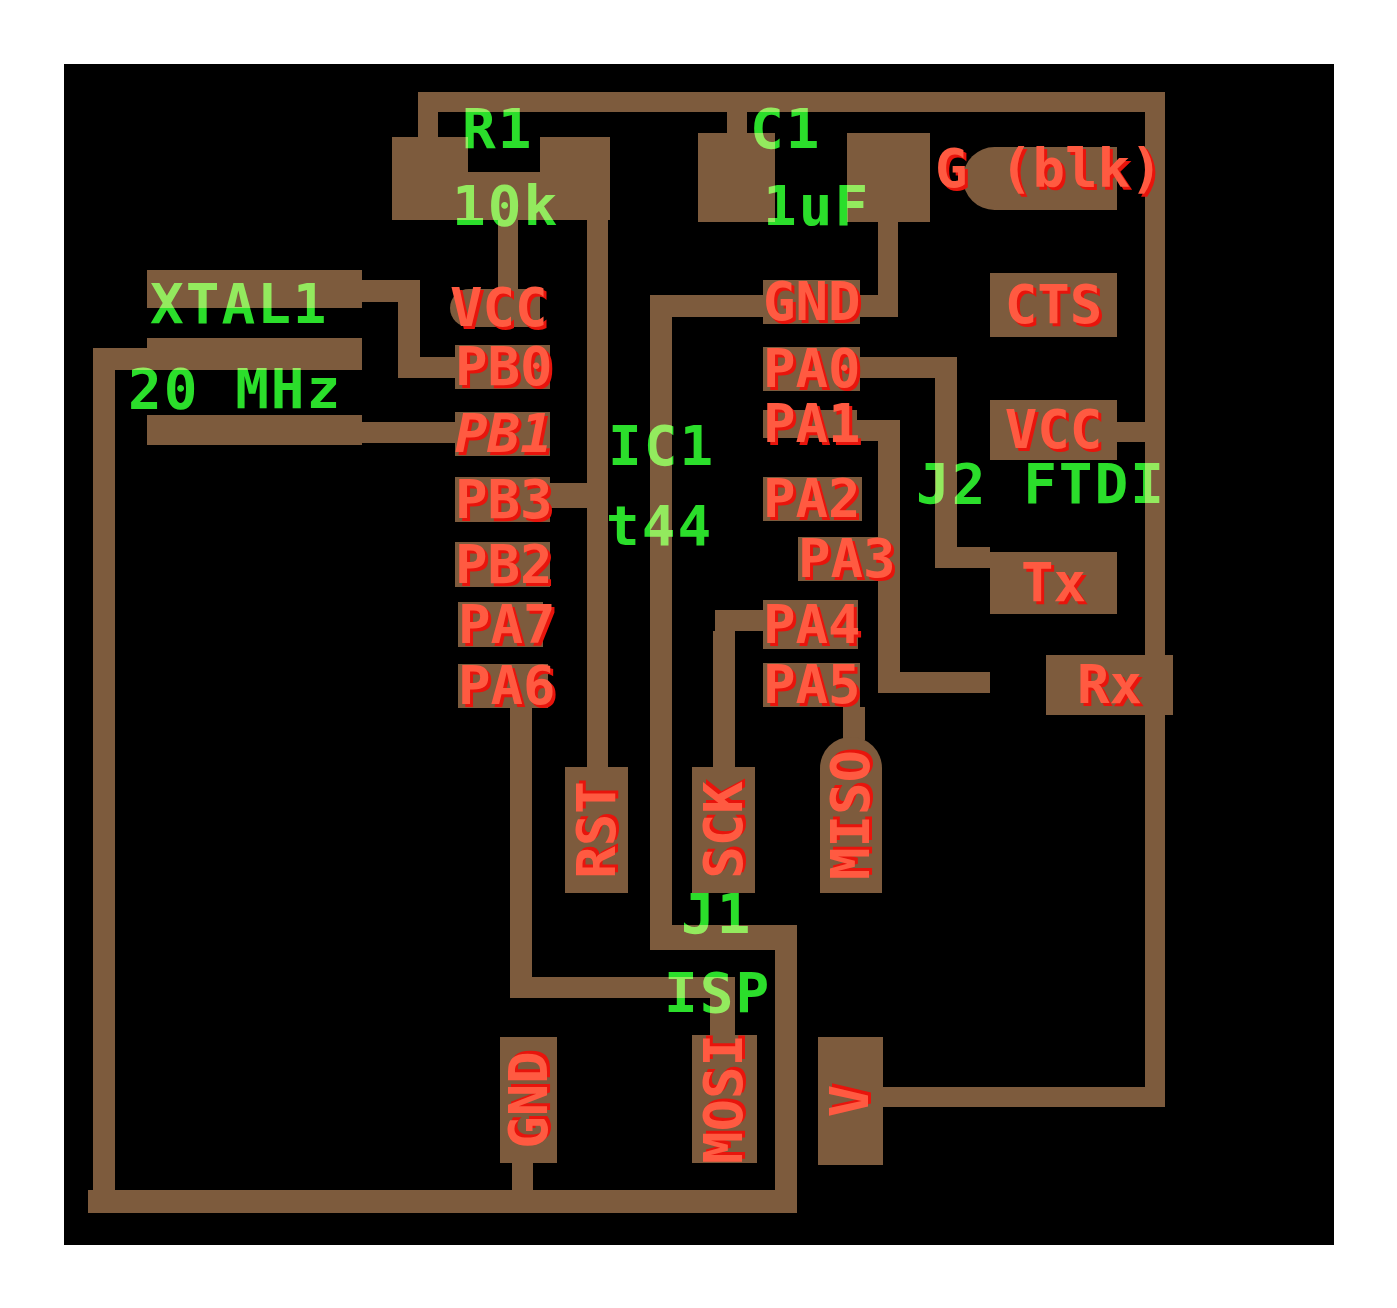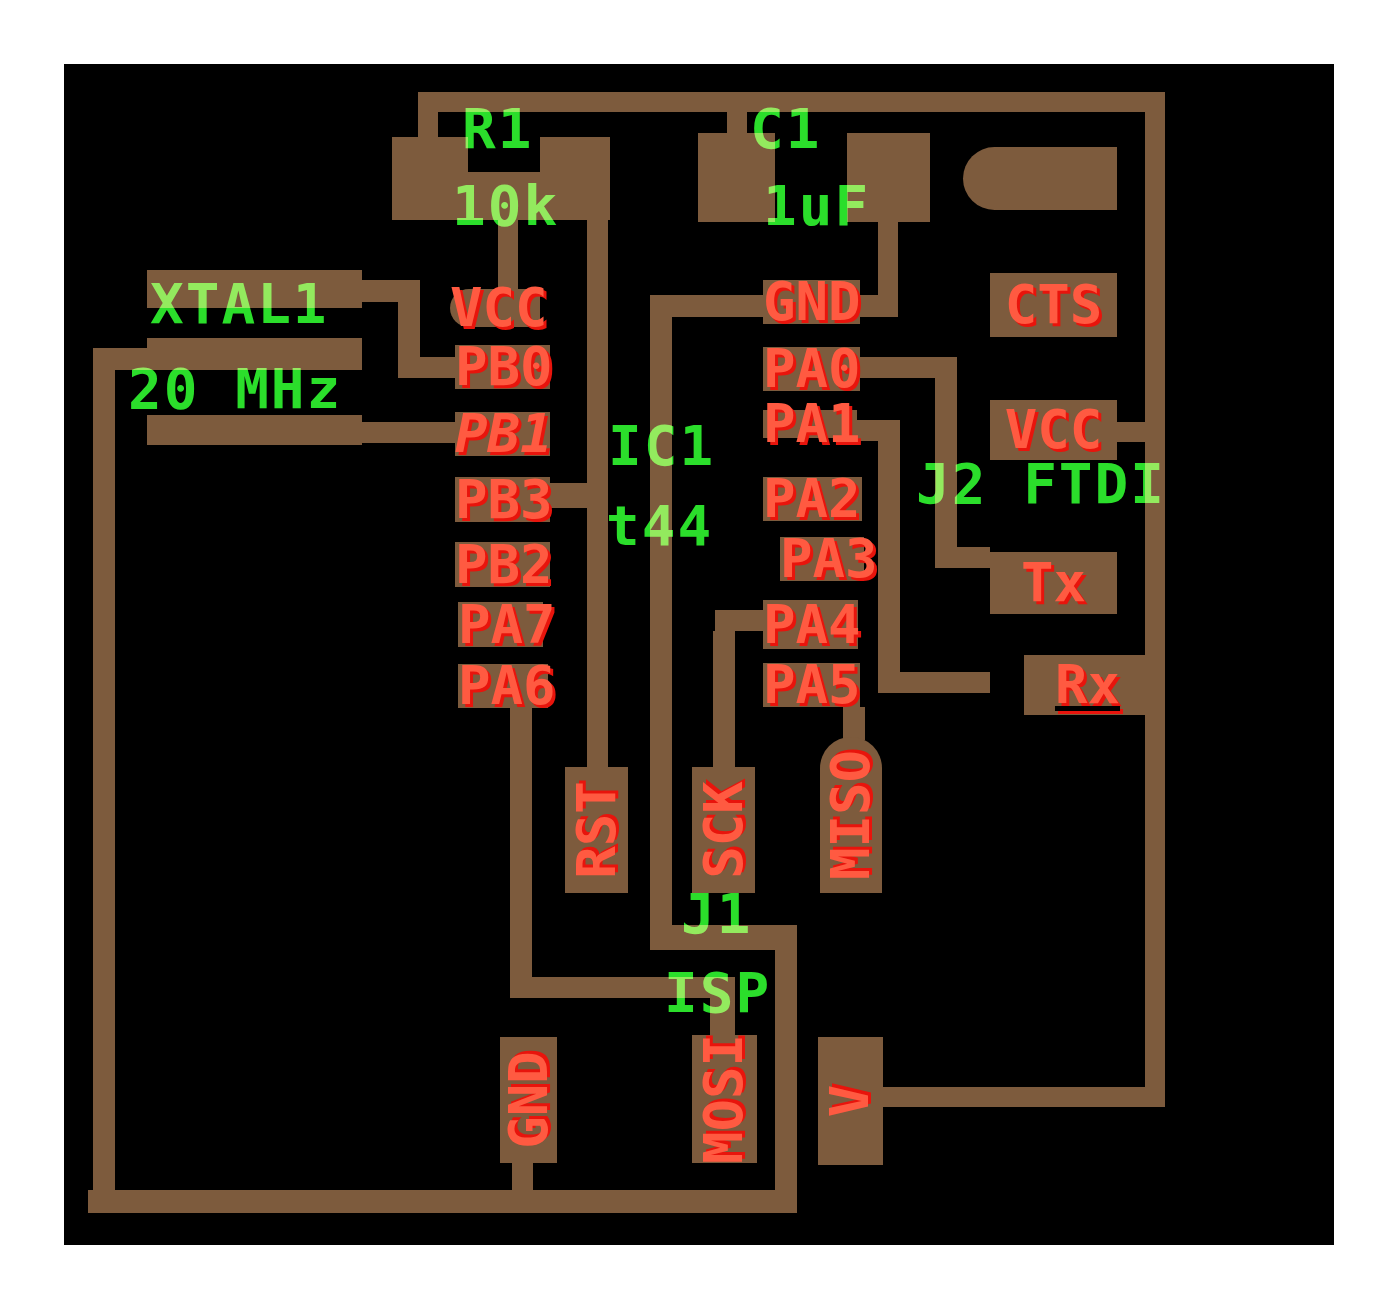--- a/index.html
+++ b/index.html
@@ -93,21 +93,21 @@
     </div>
     <div class="pad left-align" style="left: 763px; top: 347px; width: 97px; height: 44px;">
       <span class="lbl-red">PA0</span>
     </div>
     <div class="pad left-align" style="left: 763px; top: 410px; width: 94px; height: 28px;">
       <span class="lbl-red">PA1</span>
     </div>
     <div class="pad left-align" style="left: 763px; top: 477px; width: 99px; height: 44px;">
       <span class="lbl-red">PA2</span>
     </div>
-    <div class="pad left-align" style="left: 780px; top: 537px; width: 84px; height: 44px;">
+    <div class="pad left-align" style="left: 798px; top: 537px; width: 84px; height: 44px;">
       <span class="lbl-red">PA3</span>
     </div>
     <div class="pad left-align" style="left: 763px; top: 600px; width: 95px; height: 49px;">
       <span class="lbl-red">PA4</span>
     </div>
     <div class="pad left-align" style="left: 763px; top: 663px; width: 97px; height: 44px;">
       <span class="lbl-red">PA5</span>
     </div>
     <div class="pad" style="left: 565px; top: 767px; width: 63px; height: 126px;">
       <span class="lbl-red rot">RST</span>
@@ -130,23 +130,24 @@
     <div class="pad stadium-left-big" style="left: 963px; top: 147px; width: 154px; height: 63px;"></div>
     <div class="pad" style="left: 990px; top: 273px; width: 127px; height: 64px;">
       <span class="lbl-red">CTS</span>
     </div>
     <div class="pad" style="left: 990px; top: 400px; width: 127px; height: 60px;">
       <span class="lbl-red">VCC</span>
     </div>
     <div class="pad" style="left: 990px; top: 552px; width: 127px; height: 62px;">
       <span class="lbl-red">Tx</span>
     </div>
-    <div class="pad" style="left: 1024px; top: 655px; width: 127px; height: 60px; text-decoration: underline;">
+    <div class="pad" style="left: 1046px; top: 655px; width: 127px; height: 60px;">
       <span class="lbl-red">Rx</span>
     </div>
+    <div class="lbl-red-free" style="left: 935px; top: 142px;">G (blk)</div>
     <div class="lbl-green" style="left: 462px; top: 101px;">R1</div>
     <div class="lbl-green" style="left: 452px; top: 178px;">10k</div>
     <div class="lbl-green" style="left: 750px; top: 101px;">C1</div>
     <div class="lbl-green" style="left: 763px; top: 178px;">1uF</div>
     <div class="lbl-green" style="left: 150px; top: 276px;">XTAL1</div>
     <div class="lbl-green" style="left: 128px; top: 361px;">20 MHz</div>
     <div class="lbl-green" style="left: 608px; top: 418px;">IC1</div>
     <div class="lbl-green" style="left: 606px; top: 498px;">t44</div>
     <div class="lbl-green" style="left: 681px; top: 886px;">J1</div>
     <div class="lbl-green" style="left: 664px; top: 965px;">ISP</div>

